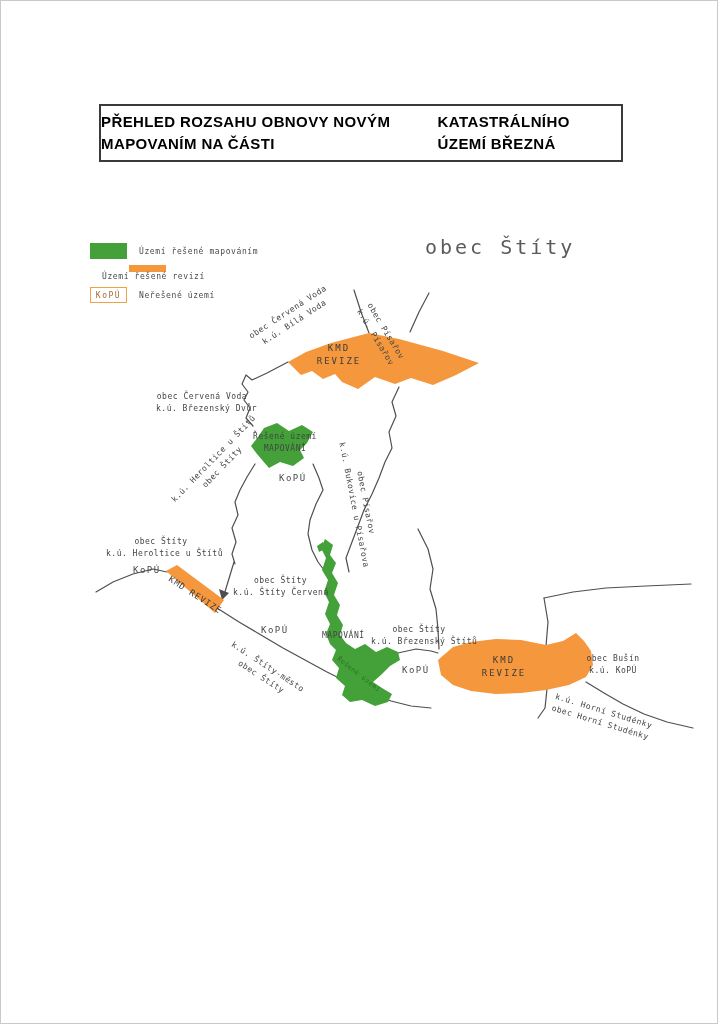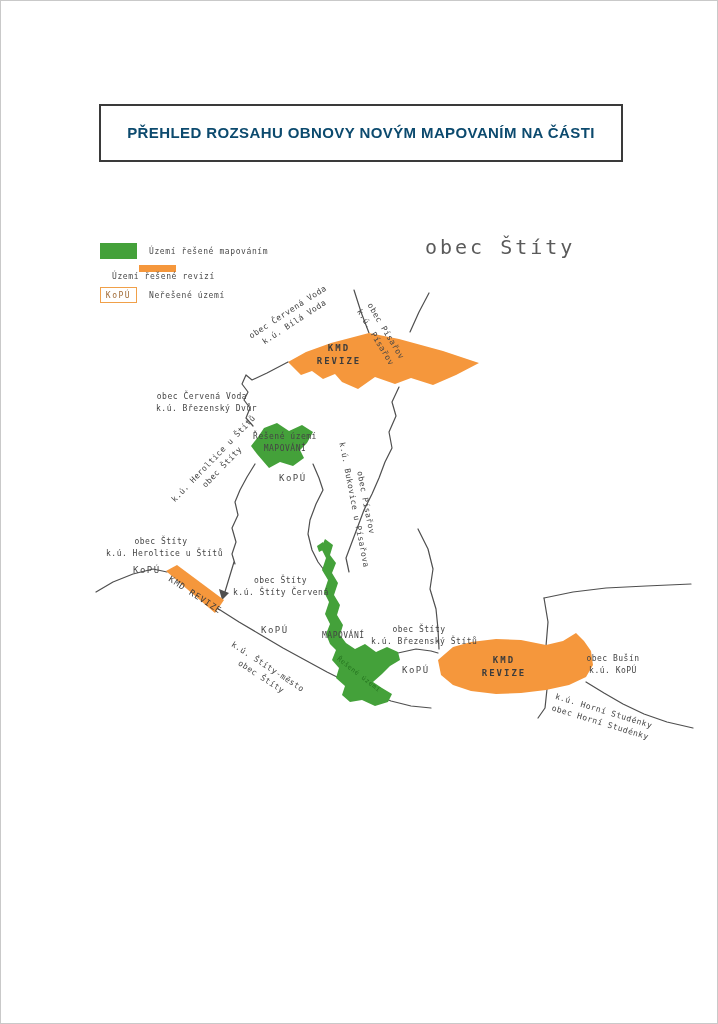--- a/index.html
+++ b/index.html
@@ -7,24 +7,24 @@
     position:relative;width:718px;height:1024px;background:#ffffff;
     font-family:"DejaVu Sans Mono",monospace;overflow:hidden;
     border:1px solid #c9c9c9;box-sizing:border-box;
   }
   
   #title-box{
     position:absolute;left:98px;top:103px;width:524px;height:58px;
     border:2px solid #3a3a3a;box-sizing:border-box;
     display:flex;flex-direction:row;justify-content:center;align-items:center;
     font-family:"Liberation Sans",sans-serif;font-weight:bold;
-    font-size:15px;color:#0c4a6e;letter-spacing:0.4px;line-height:1.45;text-align:left;
+    font-size:15px;color:#000000;letter-spacing:0.4px;line-height:1.45;text-align:left;
   }
   
-  .legend-row{position:absolute;left:99px;height:16px;display:flex;align-items:center;}
+  .legend-row{position:absolute;left:89px;height:16px;display:flex;align-items:center;}
   .swatch{width:37px;height:16px;display:inline-block;box-sizing:border-box;}
   .swatch-green{background:var(--green);}
   .swatch-orange{background:var(--orange);}
   .swatch-kopu{
     background:#fff;border:1.5px solid #f0a049;color:#a06a35;
     font-size:8px;letter-spacing:1.5px;display:flex;align-items:center;justify-content:center;
   }
   .legend-label{margin-left:12px;font-size:8px;letter-spacing:0.6px;color:#4a4a4a;white-space:nowrap;}
   
   #region-title{
@@ -35,31 +35,32 @@
   #map-svg{position:absolute;left:0;top:0;width:718px;height:1024px;}
   .fill-green{fill:var(--green);stroke:none;}
   .fill-orange{fill:var(--orange);stroke:none;}
   .bline{fill:none;stroke:#4f4f4f;stroke-width:1.2;stroke-linejoin:round;stroke-linecap:round;}
   
   .map-label{
     position:absolute;font-size:8px;letter-spacing:0.5px;color:#454545;
     white-space:nowrap;line-height:1.55;text-align:center;transform-origin:0 0;
   }
   .map-label .ln{white-space:nowrap;}
-  .kmd{font-size:9px;letter-spacing:2px;color:#3c3c3c;line-height:1.45;font-weight:bold;}
+  .kmd{font-size:9px;letter-spacing:2px;color:#3c3c3c;line-height:1.45;}
   .kopu-label{font-size:9px;letter-spacing:1.5px;color:#4a4a4a;}
   .inner-green-text{color:#1f6b1a;font-size:6.5px;letter-spacing:0.5px;opacity:0.85;}
 </style>
 </head>
 <body>
 
 <div id="page">
 
   <div id="title-box">
     <div>PŘEHLED ROZSAHU OBNOVY NOVÝM MAPOVANÍM NA ČÁSTI</div>
+    <div>KATASTRÁLNÍHO ÚZEMÍ BŘEZNÁ</div>
   </div>
 
   <div class="legend-row" style="top:242px;">
     <span class="swatch swatch-green"></span>
     <span class="legend-label">Území řešené mapováním</span>
   </div>
   <div class="legend-row" style="top:264px;flex-direction:column;">
     <span class="swatch swatch-orange"></span>
     <span class="legend-label">Území řešené revizí</span>
   </div>

